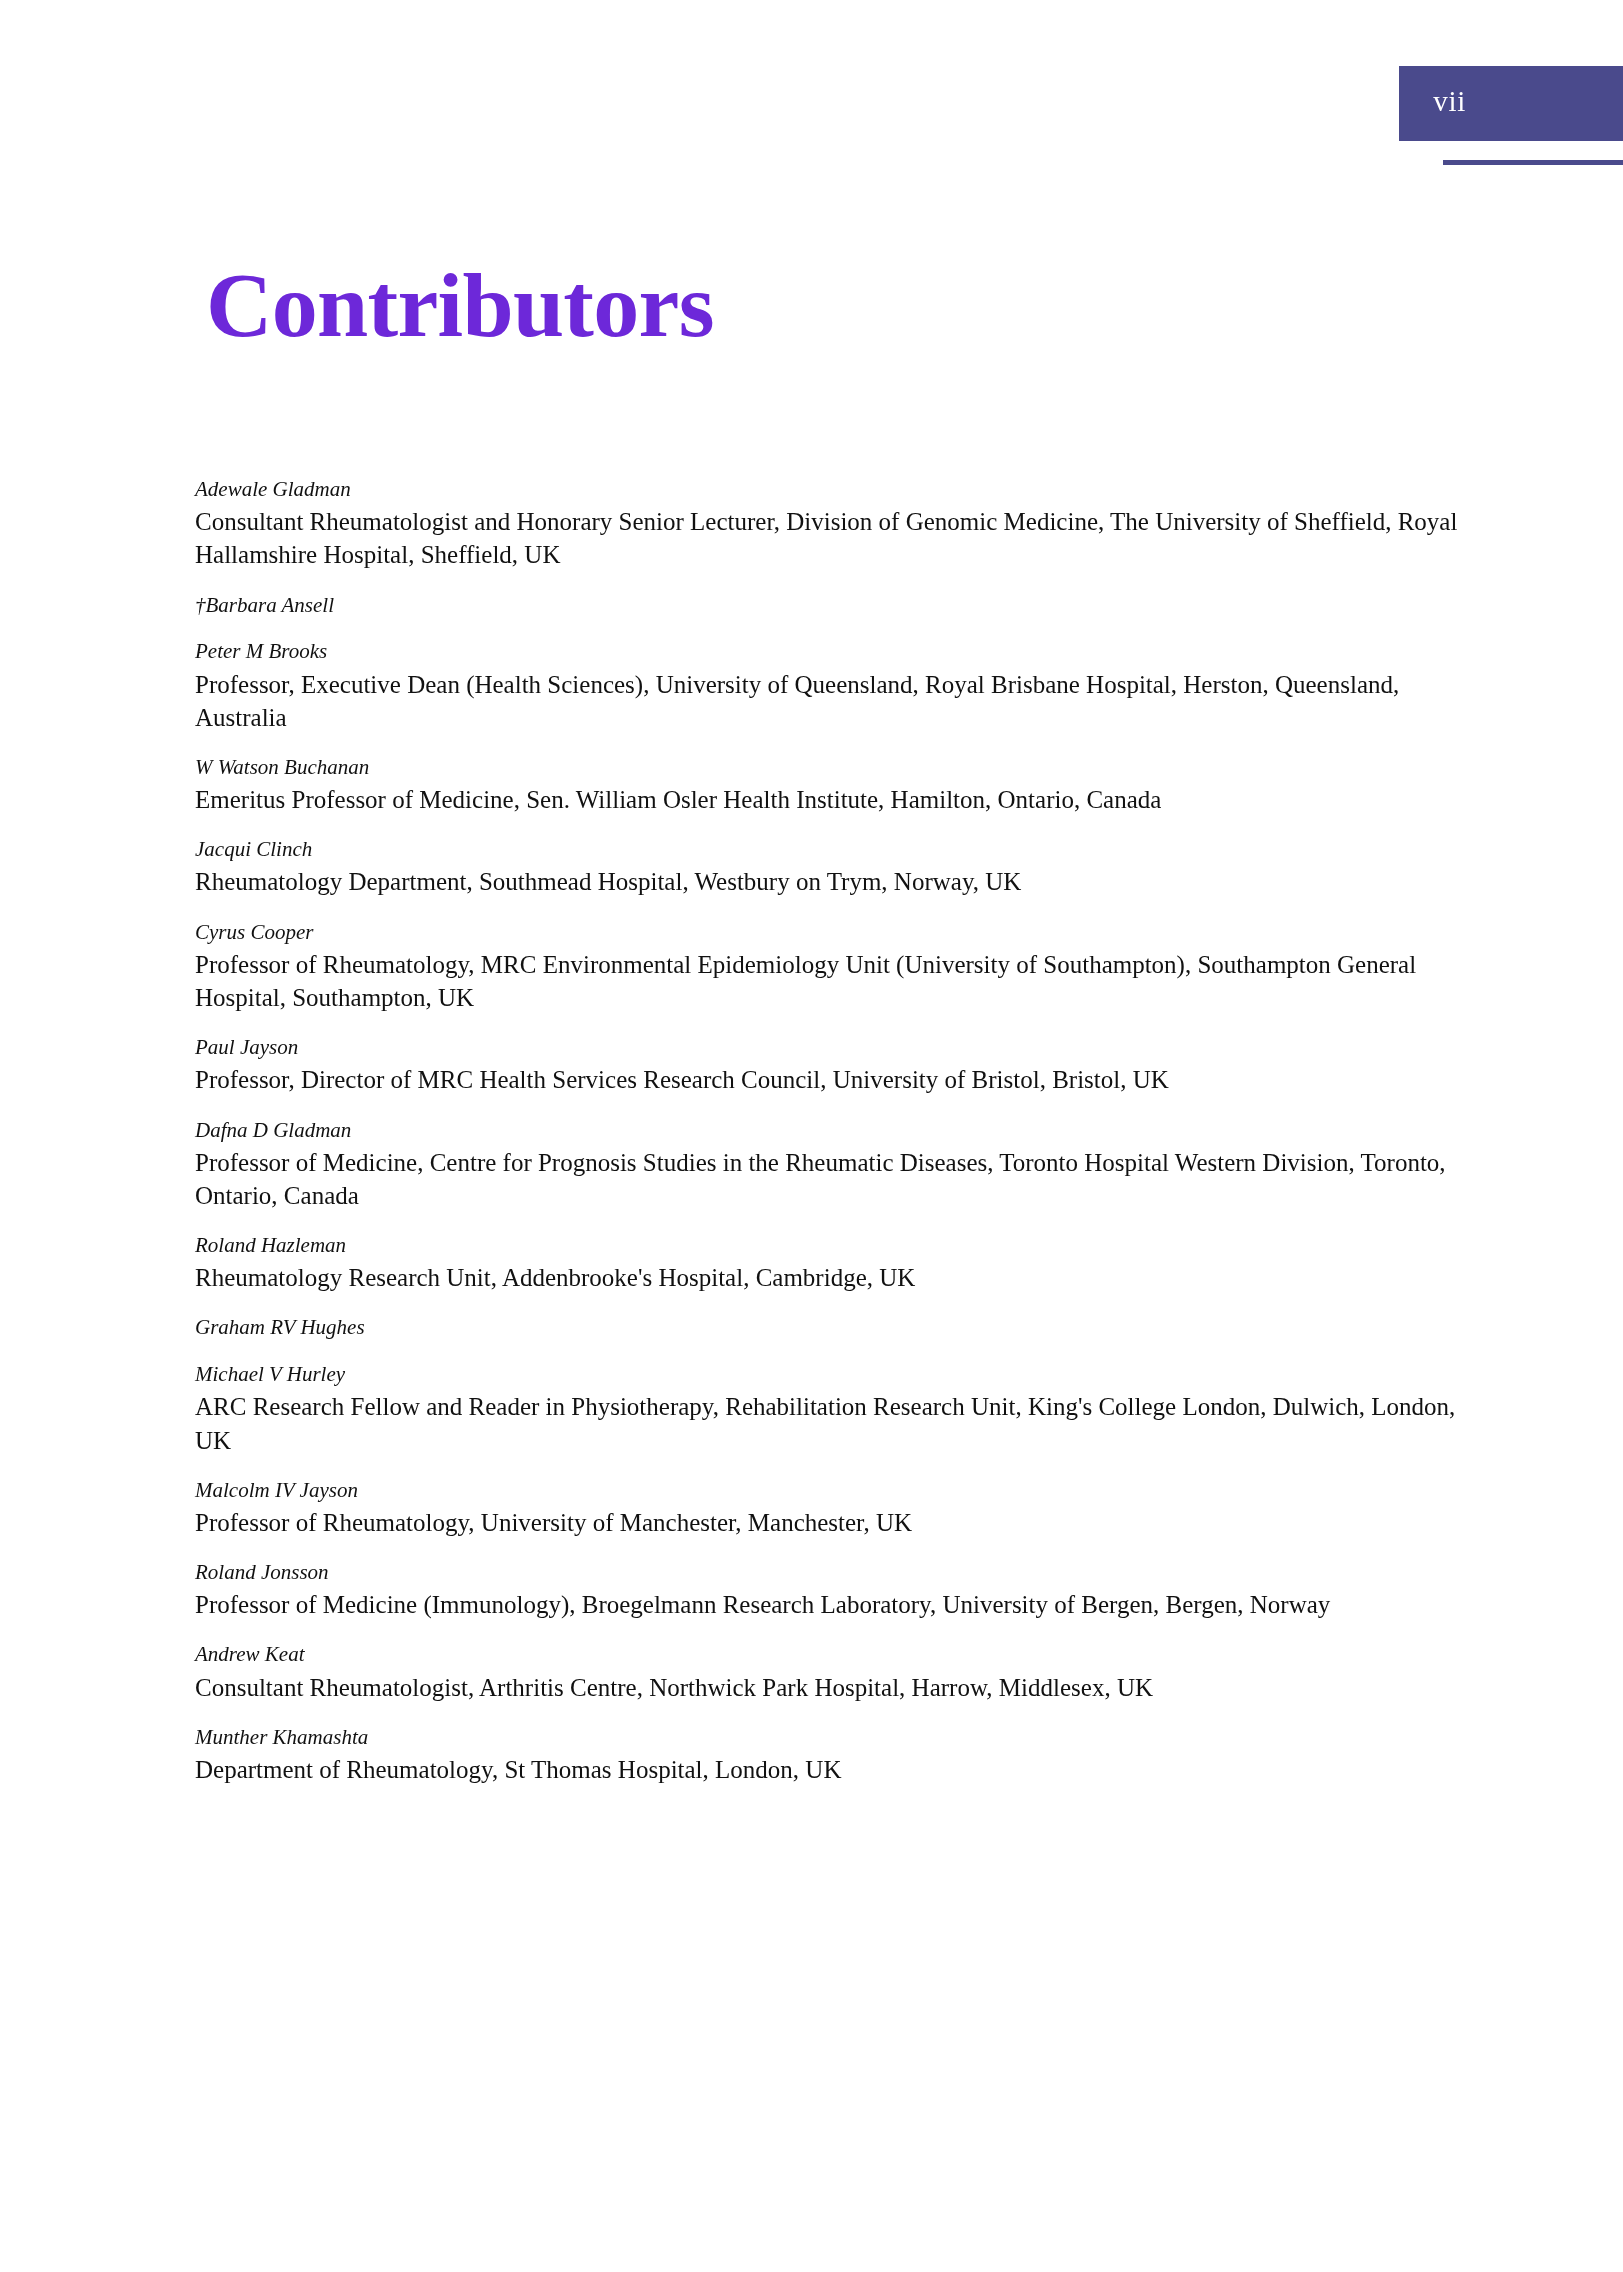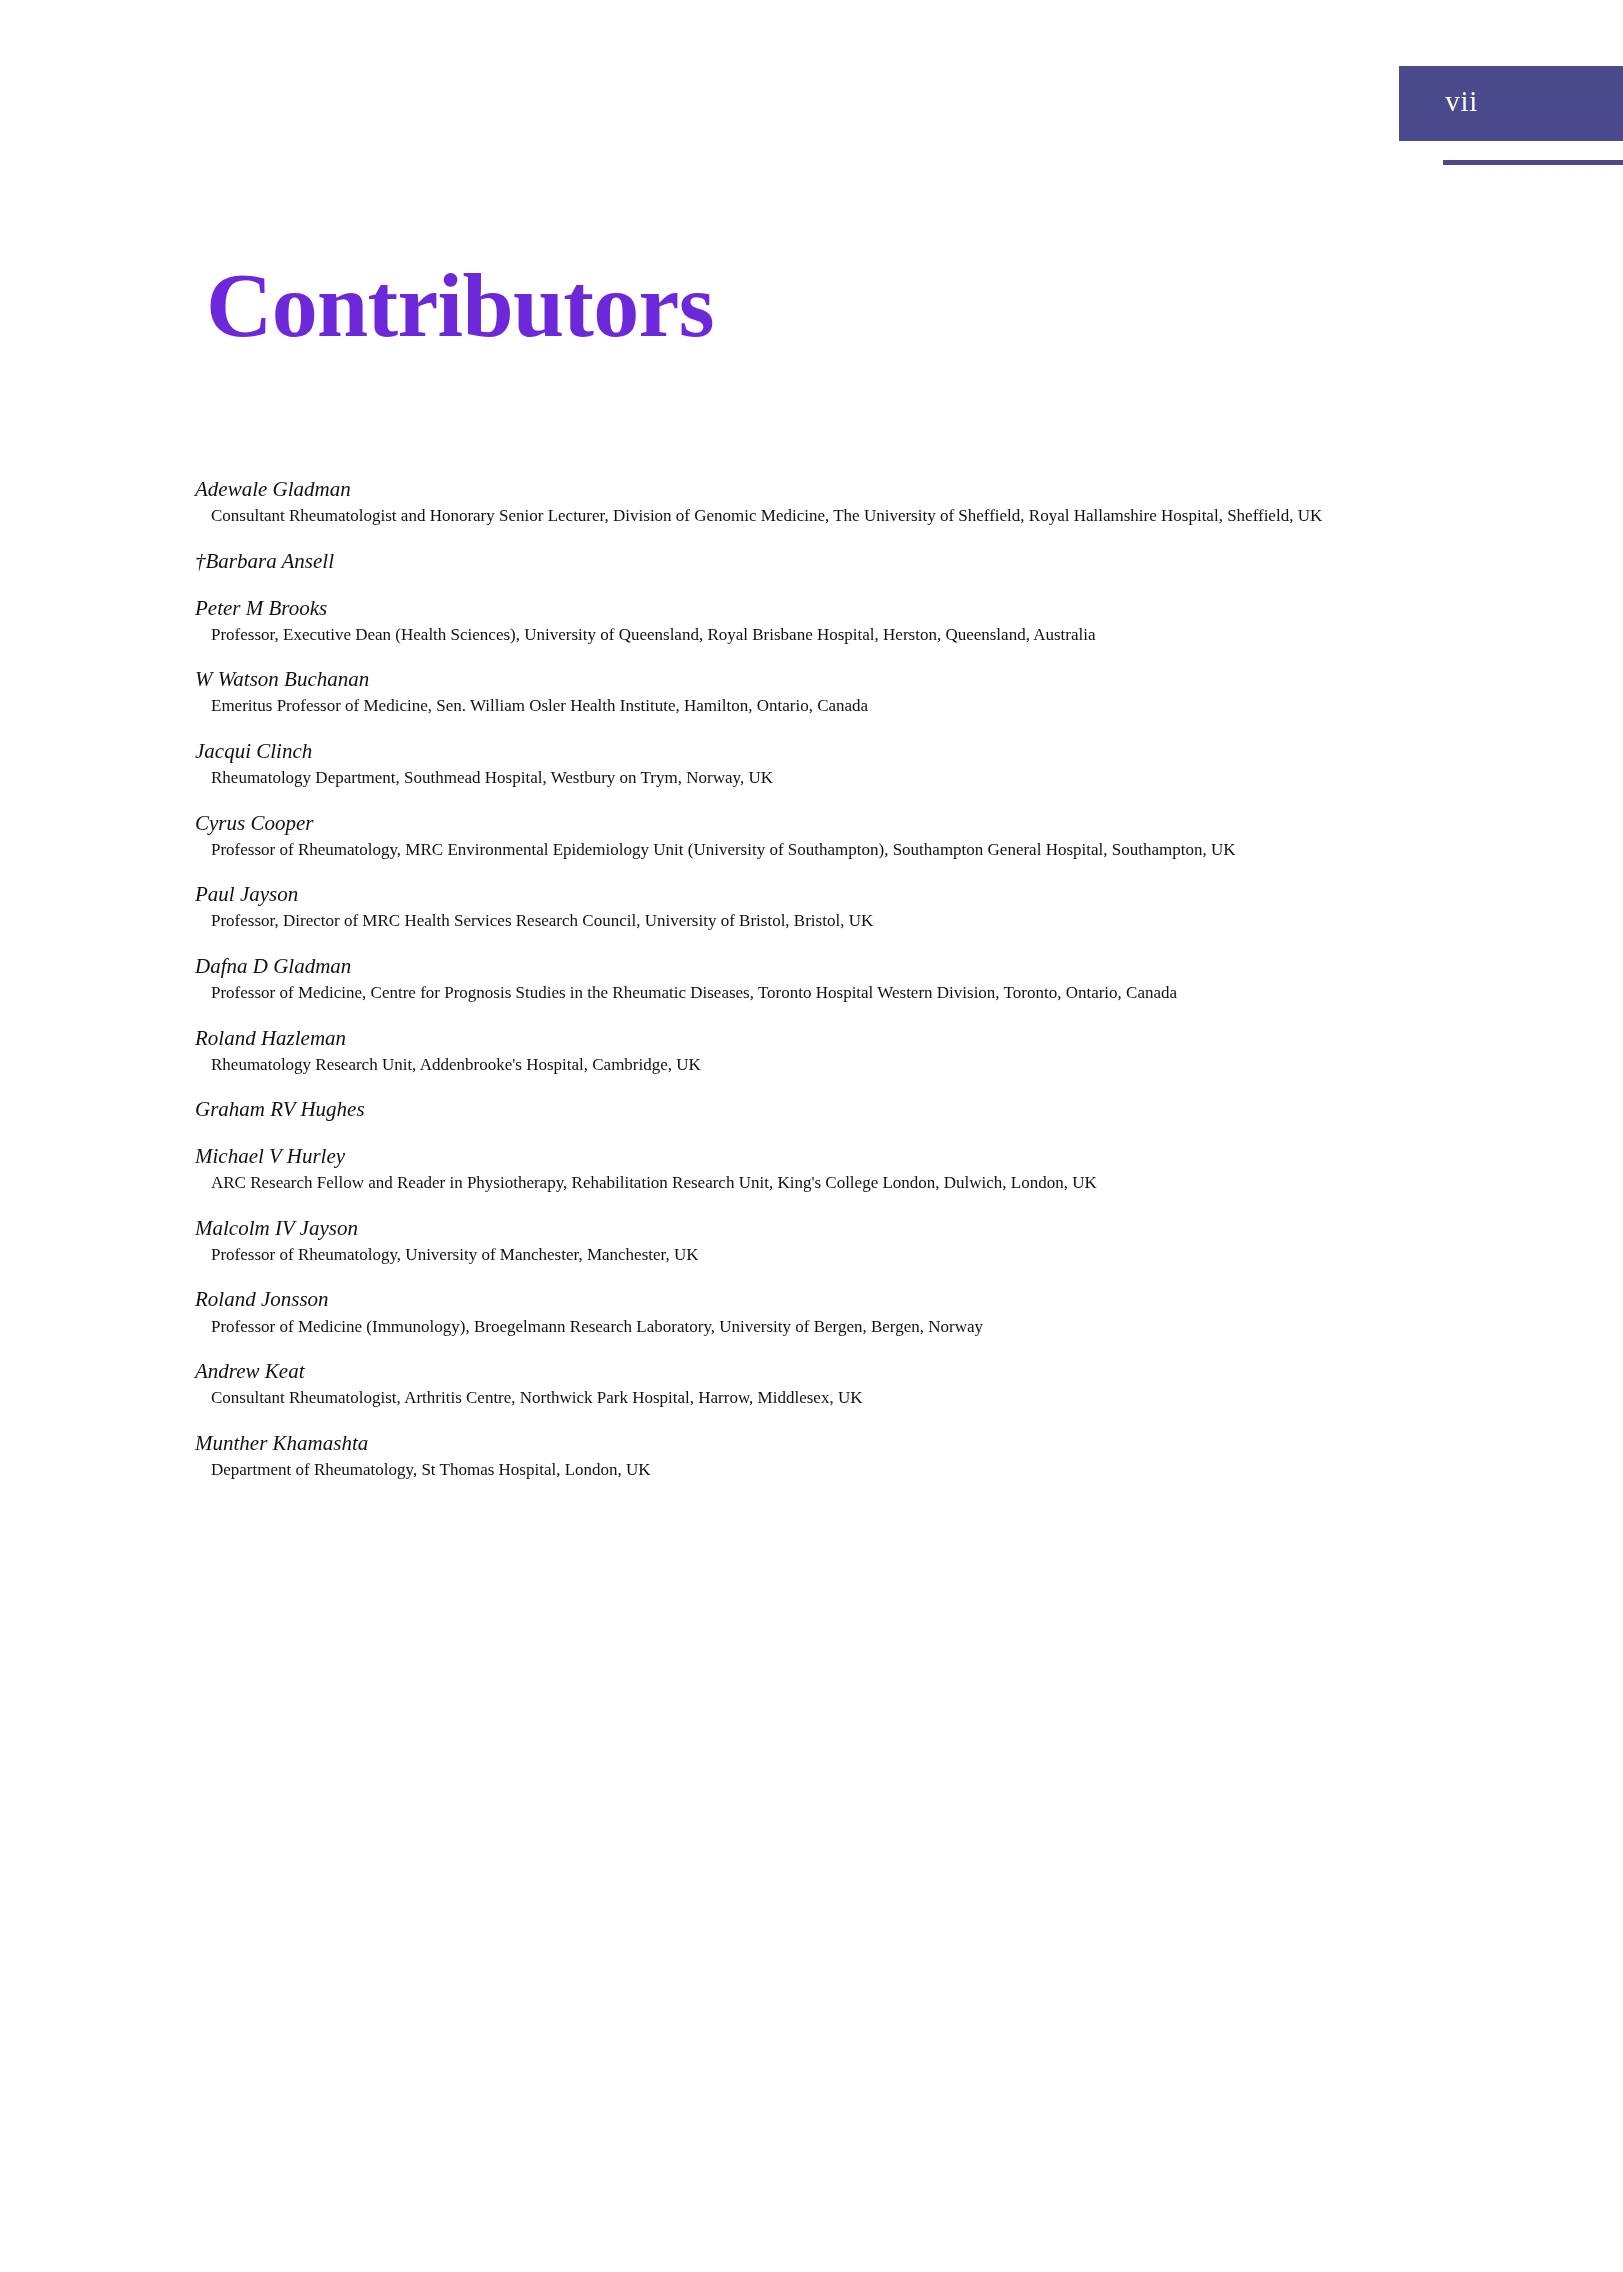--- a/index.html
+++ b/index.html
@@ -21,21 +21,21 @@
     position: absolute;
     top: 66px;
     right: 0;
     width: 224px;
     height: 75px;
     background: #4a4a8c;
   }
   .folio-number {
     position: absolute;
     top: 85px;
-    right: 145px;
+    right: 157px;
     font-size: 29px;
     color: #ffffff;
     letter-spacing: 0.7px;
     font-family: "Liberation Serif", serif;
   }
   .folio-rule {
     position: absolute;
     top: 160px;
     right: 0;
     width: 180px;
@@ -65,25 +65,24 @@
   .entry {
     margin-bottom: 20px;
   }
   .entry-name {
     font-style: italic;
     font-size: 21px;
     line-height: 1.28;
     color: #111111;
   }
   .entry-affil {
-    font-size: 17px;
+    font-size: 25px;
     line-height: 1.33;
     color: #111111;
     margin-top: 2.2px;
-    margin-left: 16px;
   }
 </style>
 </head>
 <body>
 
 <div class="folio-block"></div>
 <div class="folio-number">vii</div>
 <div class="folio-rule"></div>
 
 <h1 class="page-title">Contributors</h1>

